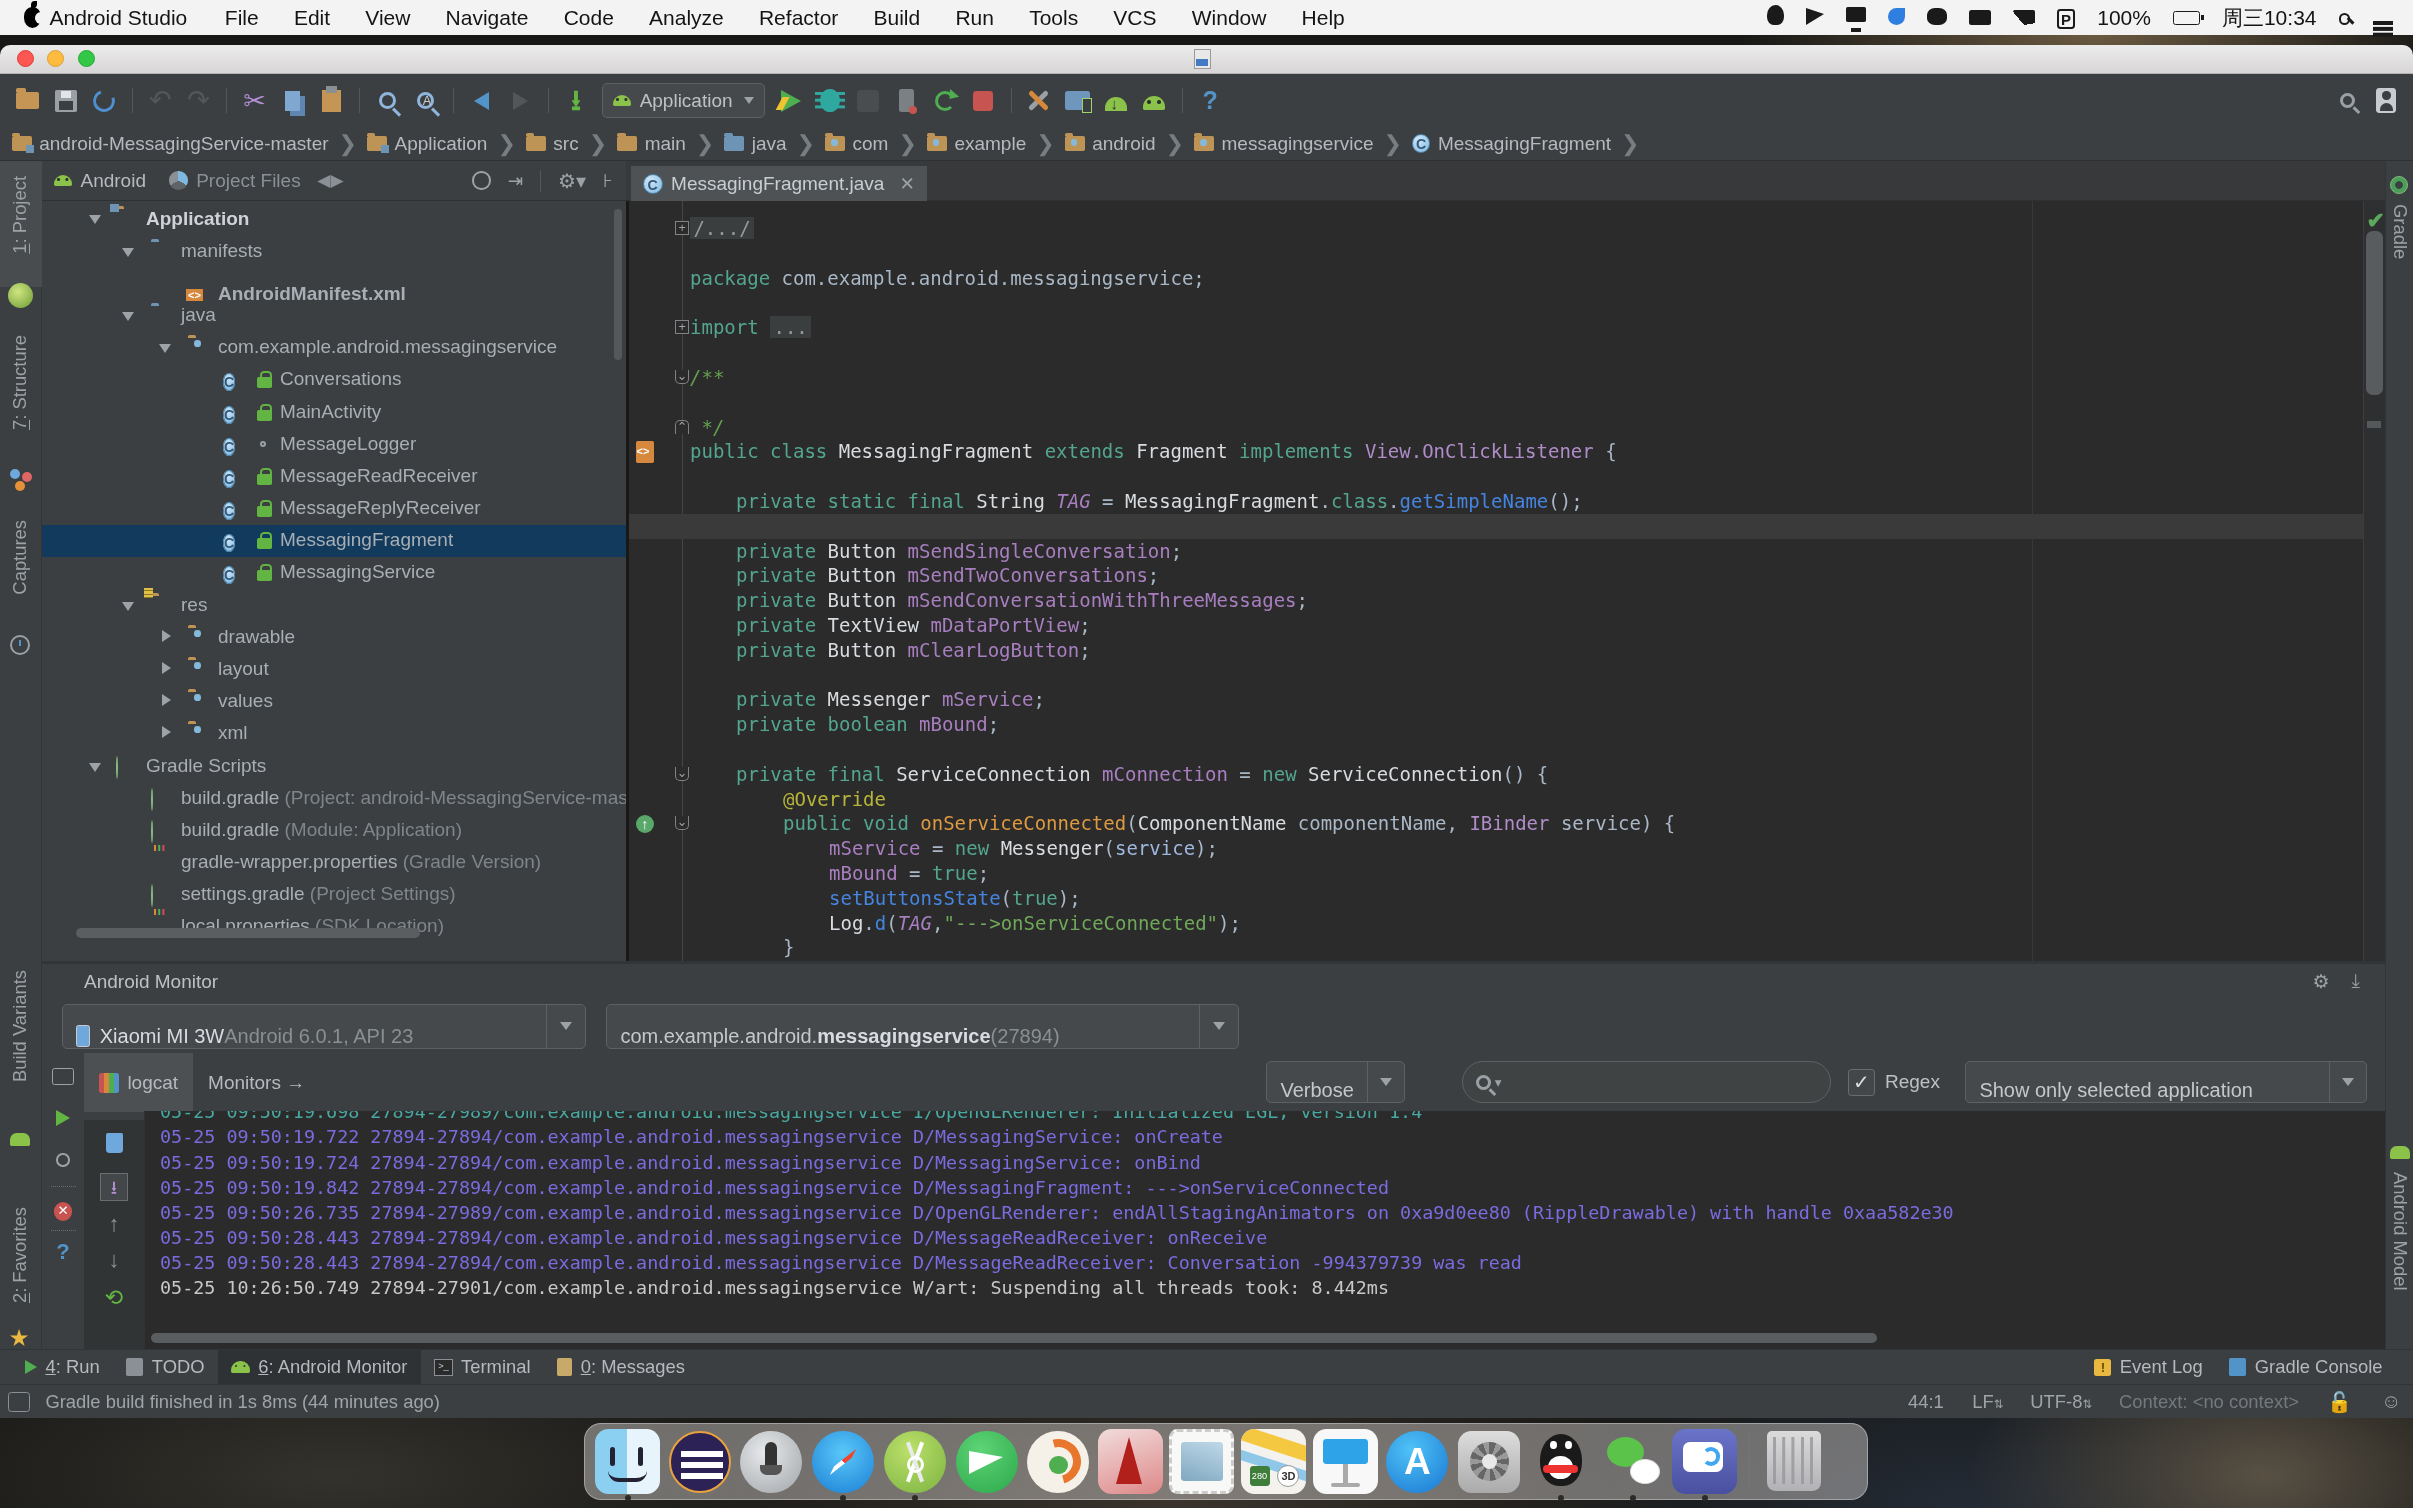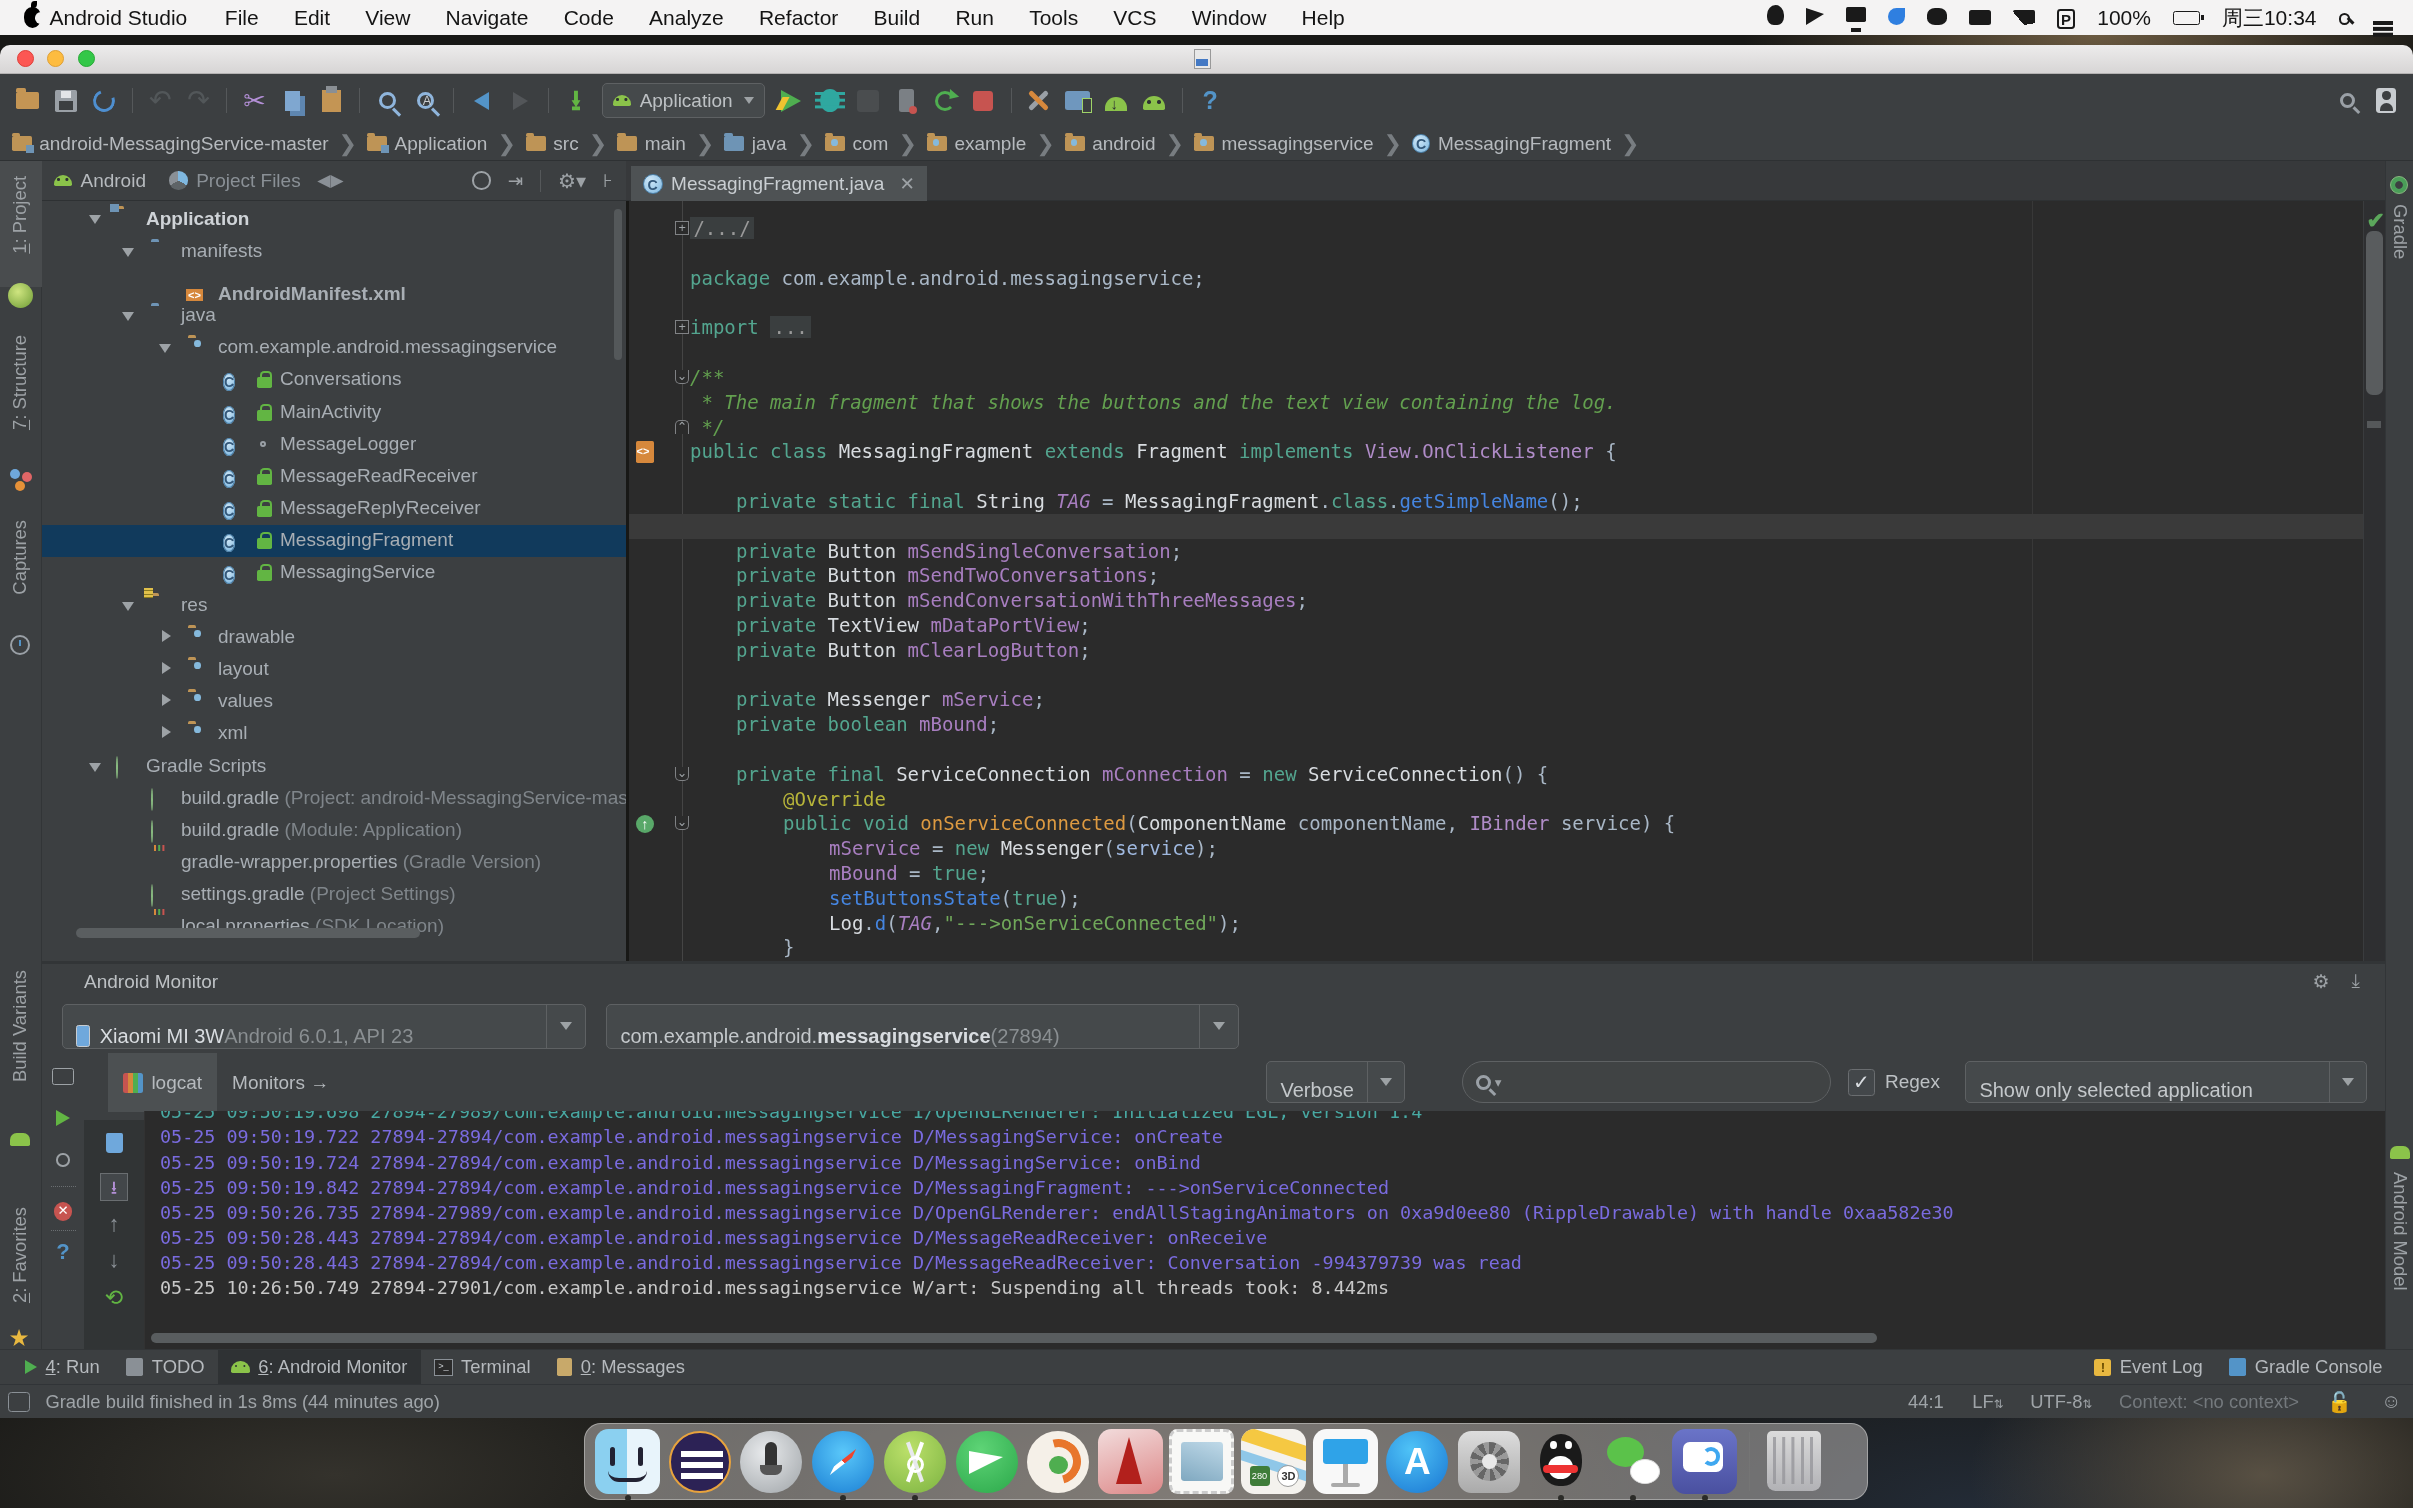--- a/index.html
+++ b/index.html
@@ -562,21 +562,20 @@
       <div class="fmark" style="top:20px">+</div>
       <div class="cline" style="top:15px;padding-left:0px"><span class="foldbox">/.../</span></div>
       <div class="cline" style="top:40px;padding-left:0px"></div>
       <div class="cline" style="top:65px;padding-left:0px"><span class="kw">package</span><span class="pln"> com.example.android.messagingservice;</span></div>
       <div class="cline" style="top:90px;padding-left:0px"></div>
       <div class="fmark" style="top:119px">+</div>
       <div class="cline" style="top:114px;padding-left:0px"><span class="kw">import</span><span class="pln"> </span><span class="foldbox">...</span></div>
       <div class="cline" style="top:139px;padding-left:0px"></div>
       <div class="fmark vo" style="top:169px">⌄</div>
       <div class="cline" style="top:164px;padding-left:0px"><span class="cmt">/**</span></div>
-      <div class="cline" style="top:189px;padding-left:0px"><span class="cmt"> * The main fragment that shows the buttons and the text view containing the log.</span></div>
       <div class="fmark vc" style="top:219px">⌃</div>
       <div class="cline" style="top:214px;padding-left:0px"><span class="cmt"> */</span></div>
       <div class="gfile" style="top:240px"></div>
       <div class="cline" style="top:238px;padding-left:0px"><span class="kw">public class </span><span class="cls">MessagingFragment</span><span class="kw"> extends </span><span class="cls">Fragment</span><span class="kw"> implements </span><span class="itf">View.OnClickListener</span><span class="pln"> {</span></div>
       <div class="cline" style="top:263px;padding-left:0px"></div>
       <div class="cline" style="top:288px;padding-left:46px"><span class="kw">private static final </span><span class="cls">String</span><span class="pln"> </span><span class="fldi">TAG</span><span class="pln"> = </span><span class="cls">MessagingFragment</span><span class="pln">.</span><span class="kw">class</span><span class="pln">.</span><span class="call">getSimpleName</span><span class="pln">();</span></div>
       <div class="cline" style="top:313px;padding-left:0px"></div>
       <div class="cline" style="top:338px;padding-left:46px"><span class="kw">private </span><span class="cls">Button</span><span class="pln"> </span><span class="fld">mSendSingleConversation</span><span class="pln">;</span></div>
       <div class="cline" style="top:362px;padding-left:46px"><span class="kw">private </span><span class="cls">Button</span><span class="pln"> </span><span class="fld">mSendTwoConversations</span><span class="pln">;</span></div>
       <div class="cline" style="top:387px;padding-left:46px"><span class="kw">private </span><span class="cls">Button</span><span class="pln"> </span><span class="fld">mSendConversationWithThreeMessages</span><span class="pln">;</span></div>
@@ -628,21 +627,21 @@
             <span>com.example.android.</span>
             <b style="color:#D8DCE0">messagingservice</b>
             <span class="gdim"> (27894)</span>
           </span>
         <span class="dar" style="margin-left:auto">
             <i></i>
           </span>
       </div>
     </div>
     <div class="mtabs">
-      <div class="mtab sel" style="margin-left:66px">
+      <div class="mtab sel" style="margin-left:42px">
           <span class="lc-ic"></span>
           <span>logcat</span>
         </div>
       <div class="mtab">
           <span>Monitors →</span>
         </div>
     </div>
     <div class="fctl" style="left:1224px">
       <div class="dd" style="height:42px">
           <span class="body">Verbose</span>

